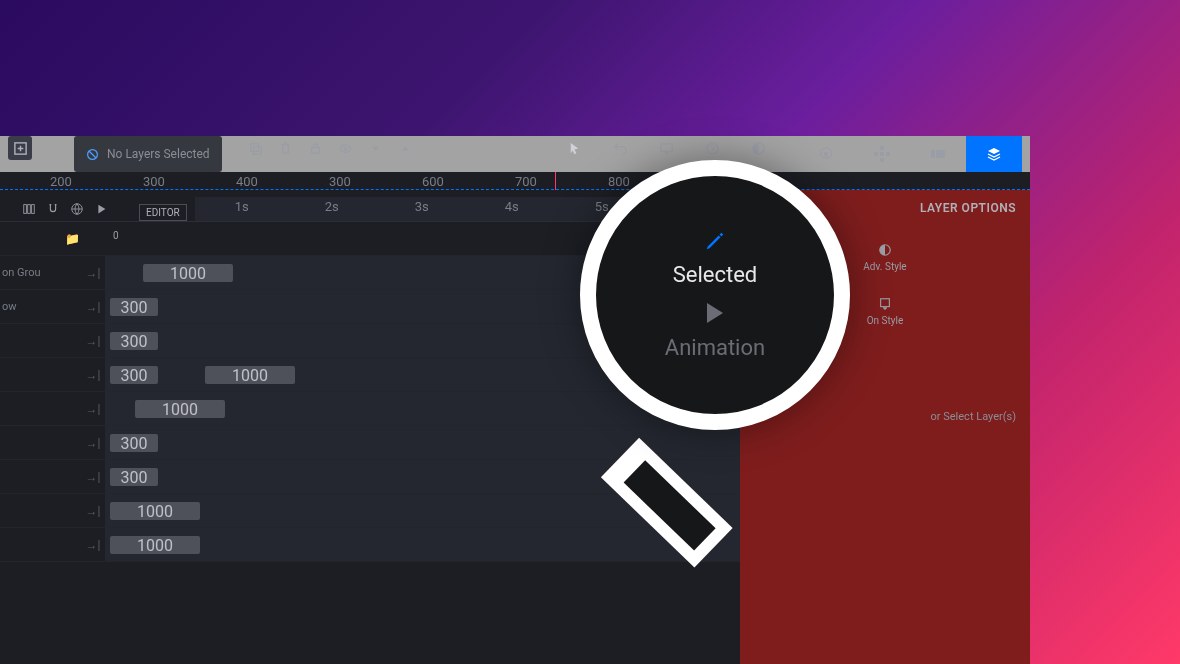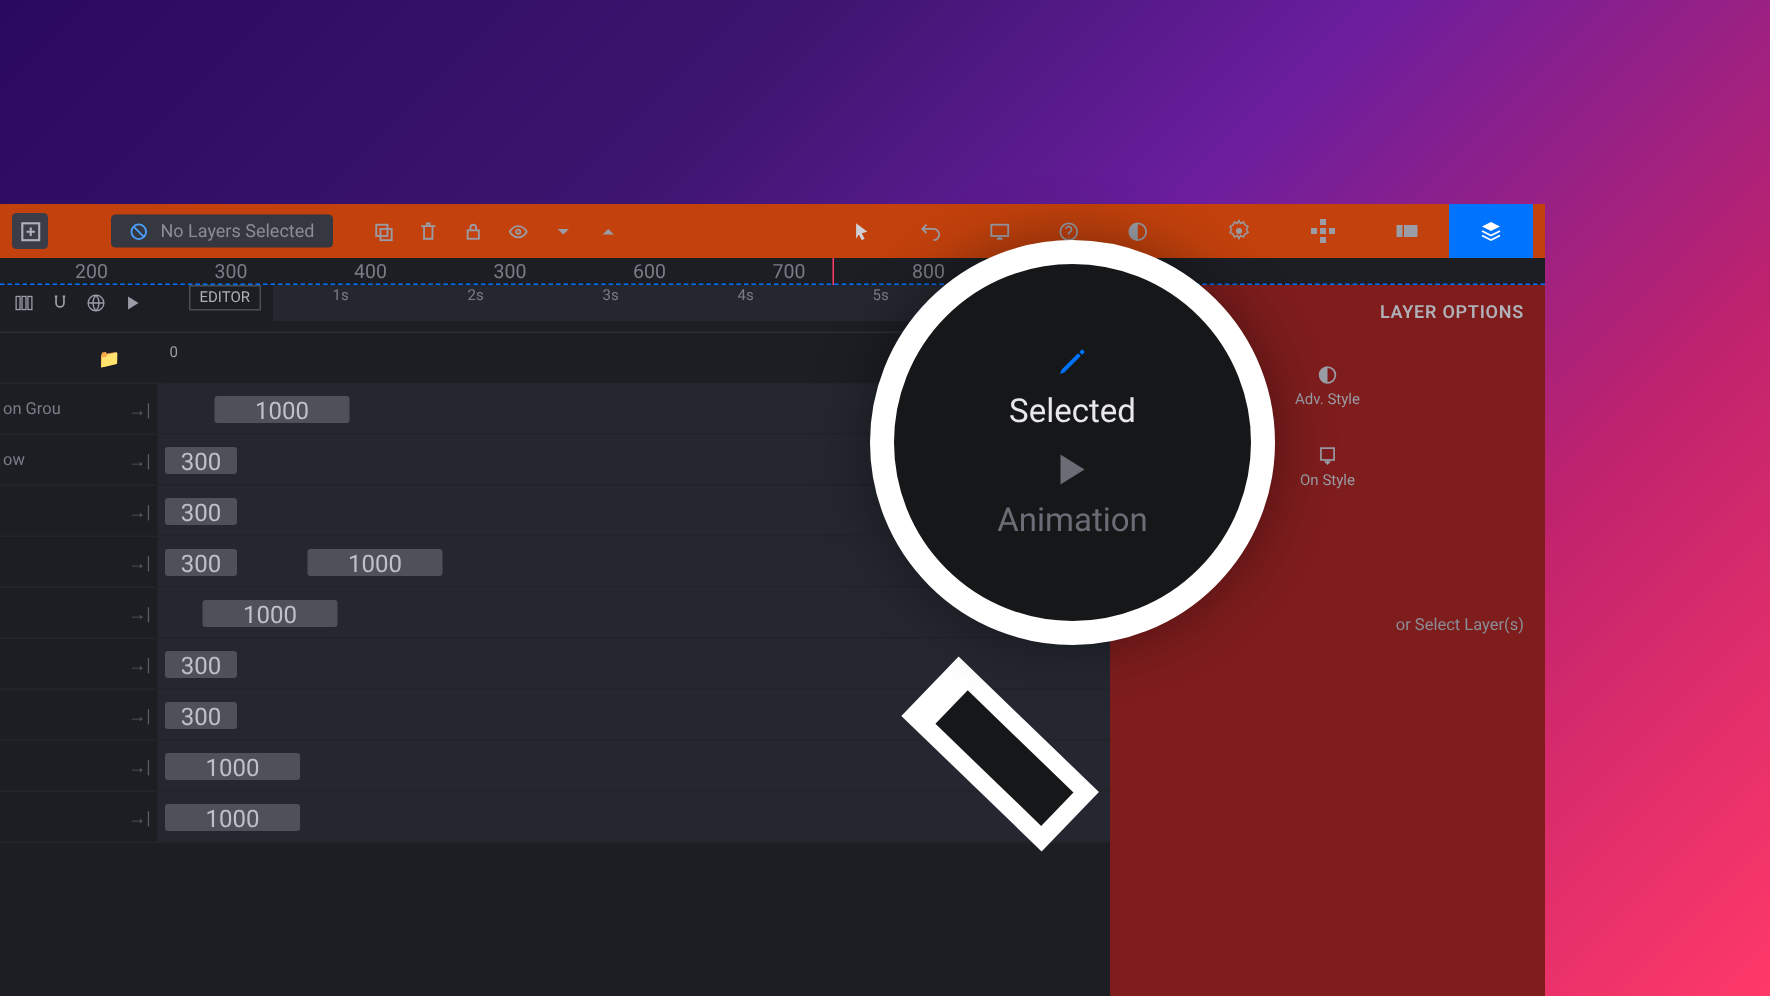--- a/index.html
+++ b/index.html
@@ -1,35 +1,35 @@
 <!DOCTYPE html>
 <html><head>
 <meta charset="utf-8">
 <style>
 *{box-sizing:border-box;margin:0;padding:0;font-family:-apple-system,BlinkMacSystemFont,"Segoe UI",Roboto,sans-serif}
 body{width:1180px;height:664px;overflow:hidden;background:linear-gradient(135deg,#2a0a5e 0%,#3d1570 30%,#6b1e9e 50%,#c0236d 75%,#ff3968 100%);position:relative}
 .editor{position:absolute;top:136px;left:0;width:1030px;height:528px;background:#1c1e24;color:#b0b0b8;font-size:12px}
-.toolbar{height:36px;background:#c2410c;display:flex;align-items:center;padding:0 8px;gap:6px}
+.toolbar{height:36px;background:#a3a3a3;display:flex;padding:0 8px;gap:6px}
 .toolbar .sq{width:24px;height:24px;display:flex;align-items:center;justify-content:center;border-radius:3px;cursor:pointer}
 .toolbar .sq.boxed{background:#3a3d47}
 .toolbar .sq svg,.toolbar .sq .ic{width:15px;height:15px}
 .nosel{background:#35383f;border-radius:3px;padding:4px 12px;display:flex;align-items:center;gap:8px;color:#8a8d96}
 .nosel .ban{width:13px;height:13px}
 .spacer{flex:1}
 .righttabs{display:flex;align-items:center;margin-left:auto}
 .righttabs .tab{width:56px;height:36px;display:flex;align-items:center;justify-content:center;cursor:pointer}
 .righttabs .tab.active{background:#0073ff}
 .righttabs .tab svg{width:16px;height:16px}
 .ruler{height:18px;background:#1c1e24;position:relative;font-size:13px;color:#7a7d86;border-bottom:1px dashed #0073ff}
 .ruler .tick{position:absolute;top:2px}
 .playhead{position:absolute;left:555px;top:0;width:1px;height:18px;background:#ff3968}
 .logo{position:absolute;top:60px;left:0;font-weight:800;font-size:22px;color:#fff;letter-spacing:-0.5px}
 .body{display:flex;height:474px;position:absolute;top:54px;left:0;right:0}
 .left{width:740px;background:#1c1e24;display:flex;flex-direction:column}
-.tlhead{height:32px;display:flex;align-items:flex-start;border-bottom:1px solid #2b2e37;padding-left:4px}
+.tlhead{height:32px;display:flex;align-items:flex-end;border-bottom:1px solid #2b2e37;padding-left:17px}
 .tlhead .hbtn{width:24px;height:24px;display:flex;align-items:center;justify-content:center;cursor:pointer}
 .tlhead .hbtn svg{width:14px;height:14px}
 .editorlabel{font-size:10px;padding:2px 6px;border:1px solid #4a4d56;margin-left:10px;color:#b0b0b8}
 .secruler{height:18px;position:relative;font-size:9px;color:#7a7d86;background:#242730}
 .rows{flex:1;overflow:hidden}
 .row{height:34px;display:flex;align-items:center;border-bottom:1px solid rgba(255,255,255,0.03)}
 .row .label{width:60px;padding-left:2px;font-size:11px;color:#7a7d86;overflow:hidden;white-space:nowrap}
 .row .act{width:22px;text-align:center;color:#5a5d66}
 .row .track{flex:1;height:100%;position:relative;background:#242730;border-left:1px solid #1c1e24}
 .bar{position:absolute;top:8px;height:18px;background:#4e5159;border-radius:2px;font-size:16px;color:#c0c0c8;display:flex;align-items:center;justify-content:center}
@@ -40,21 +40,21 @@
 .opt svg{width:14px;height:14px}
 .hint{font-size:11px;color:#8a8d96;text-align:right;padding:14px}
 .magnifier{position:absolute;left:580px;top:160px;width:320px;height:400px;pointer-events:none}
 .lens{position:absolute;width:270px;height:270px;border-radius:50%;border:16px solid #fff;background:#161718;display:flex;flex-direction:column;align-items:center;justify-content:center;gap:10px;box-shadow:0 0 40px rgba(0,0,0,.4)}
 .lens .pen{width:22px;height:22px}
 .lens .content{font-size:22px;color:#e8e8ea}
 .lens .play{width:0;height:0;border-left:16px solid #6a6d76;border-top:10px solid transparent;border-bottom:10px solid transparent;margin-top:6px}
 .lens .anim{font-size:22px;color:#6a6d76;margin-top:2px}
 .handle{position:absolute;left:40px;top:270px;width:130px;height:55px;background:#fff;transform:rotate(44deg);transform-origin:left center}
 .handle::after{content:"";position:absolute;inset:12px 12px 12px 20px;background:#161718}
-.secruler .st{position:absolute;top:2px;font-size:10px}
+.secruler .st{position:absolute;top:2px;font-size:13px}
 .folder{width:26px;text-align:center;color:#6a6d76}
 .row.head .track{background:#1c1e24}
 </style>
 </head>
 <body>
 
 <div class="editor">
   <div class="toolbar">
     <div class="sq boxed">
       <svg viewBox="0 0 16 16" fill="none" stroke="#b0b0b8" stroke-width="1.5">

